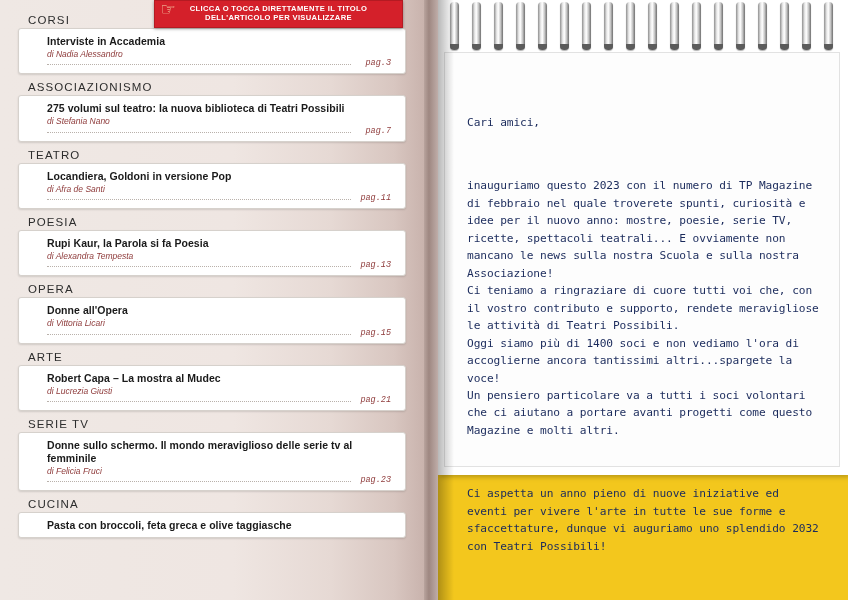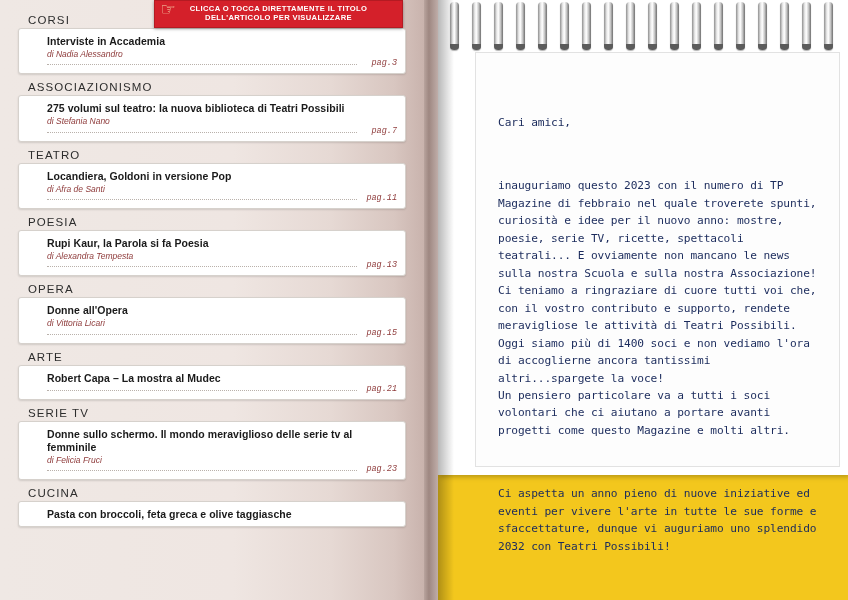--- a/index.html
+++ b/index.html
@@ -45,21 +45,21 @@
     color: #2d2d2d;
     padding-left: 10px;
     padding-bottom: 2px;
     font-family: "Liberation Sans", sans-serif;
   }
   .toc-card {
     background: #ffffff;
     border: 1px solid #d6d1cc;
     border-radius: 3px;
     box-shadow: 0 1px 2px rgba(0,0,0,0.13);
-    padding: 6px 8px 5px 28px;
+    padding: 6px 14px 5px 28px;
     position: relative;
   }
   .toc-title {
     font-size: 10.5px;
     font-weight: bold;
     color: #1a1a1a;
     line-height: 1.25;
     letter-spacing: 0.05px;
   }
   .toc-author {
@@ -163,21 +163,20 @@
     box-shadow: 2px 2px 5px rgba(0,0,0,0.25);
   }
   .notebook-inner {
     position: absolute;
     left: 6px;
     top: 52px;
     right: 8px;
     bottom: 8px;
     background: #fdfdfd;
     border: 1px solid #e2e2e2;
-    margin-left: 31px;
   }
   .rings {
     position: absolute;
     left: 0;
     top: 0;
     width: 410px;
     height: 56px;
   }
   .ring {
     position: absolute;
@@ -290,20 +289,21 @@
             <div class="toc-dots"></div>
             <div class="toc-page">pag.15</div>
           </div>
         </div>
       </div>
 
       <div class="toc-entry">
         <div class="toc-section">ARTE</div>
         <div class="toc-card">
           <div class="toc-title">Robert Capa – La mostra al Mudec</div>
+          <div class="toc-author">di Lucrezia Giusti</div>
           <div class="toc-page-row">
             <div class="toc-dots"></div>
             <div class="toc-page">pag.21</div>
           </div>
         </div>
       </div>
 
       <div class="toc-entry">
         <div class="toc-section">SERIE TV</div>
         <div class="toc-card">

